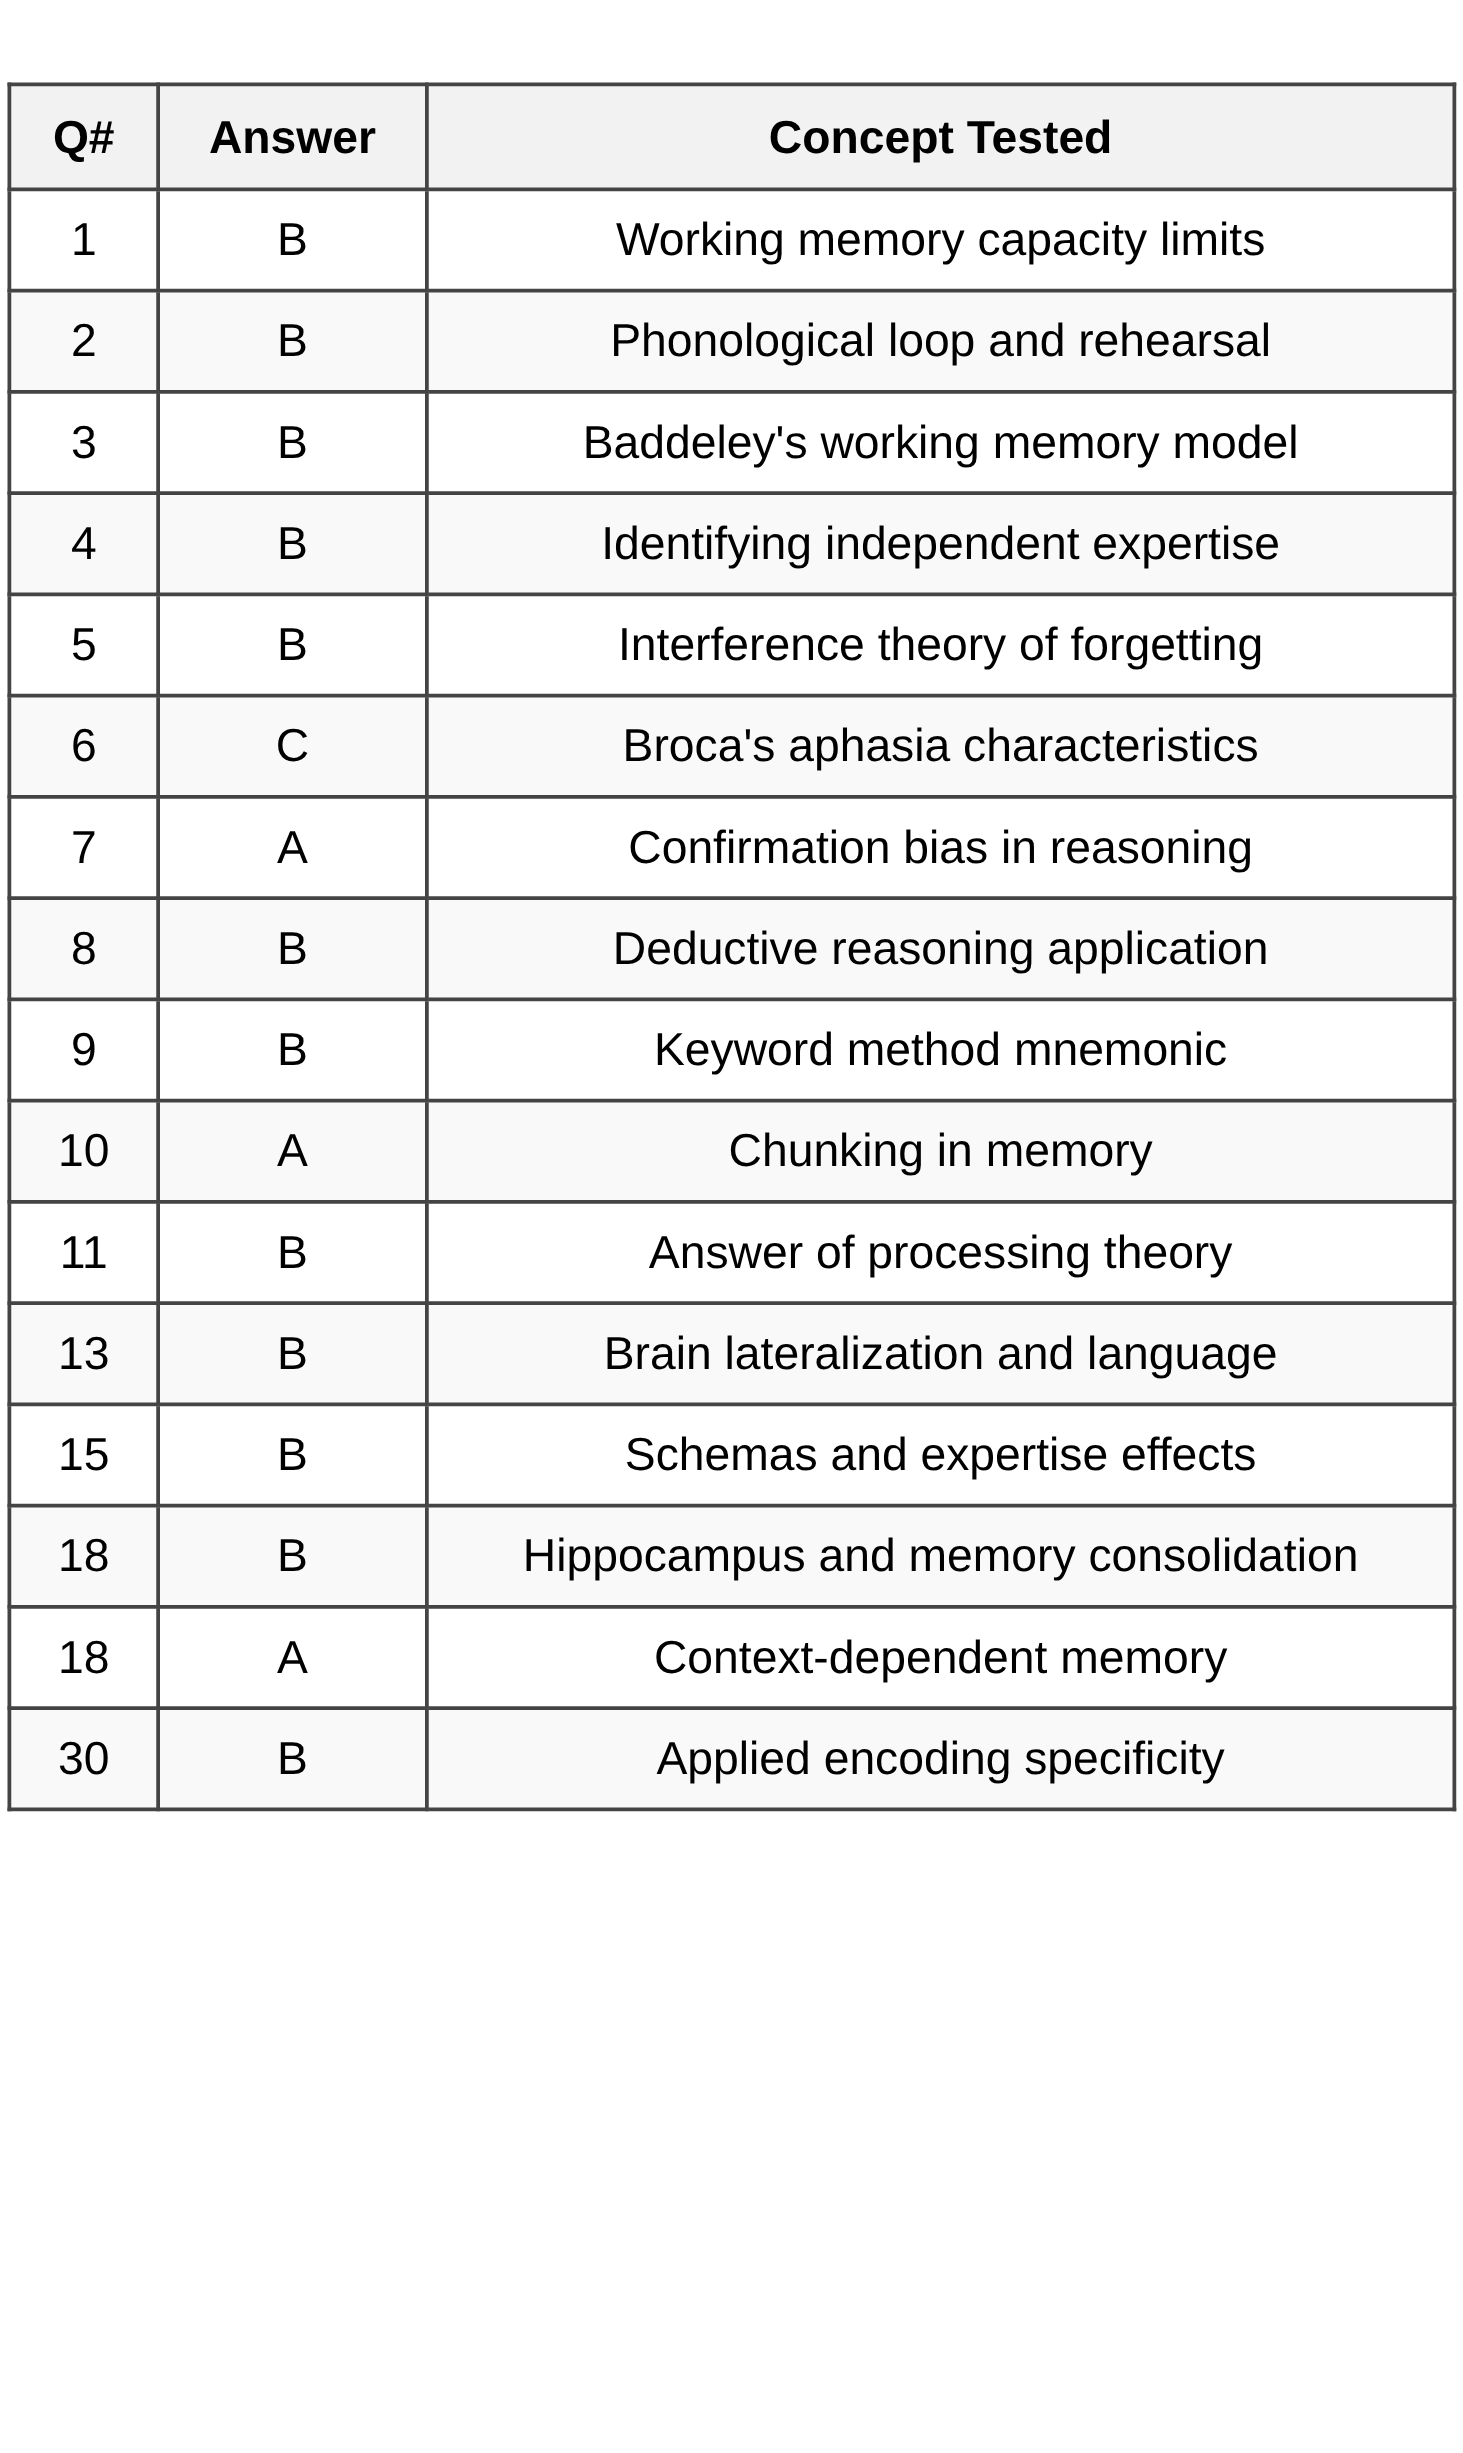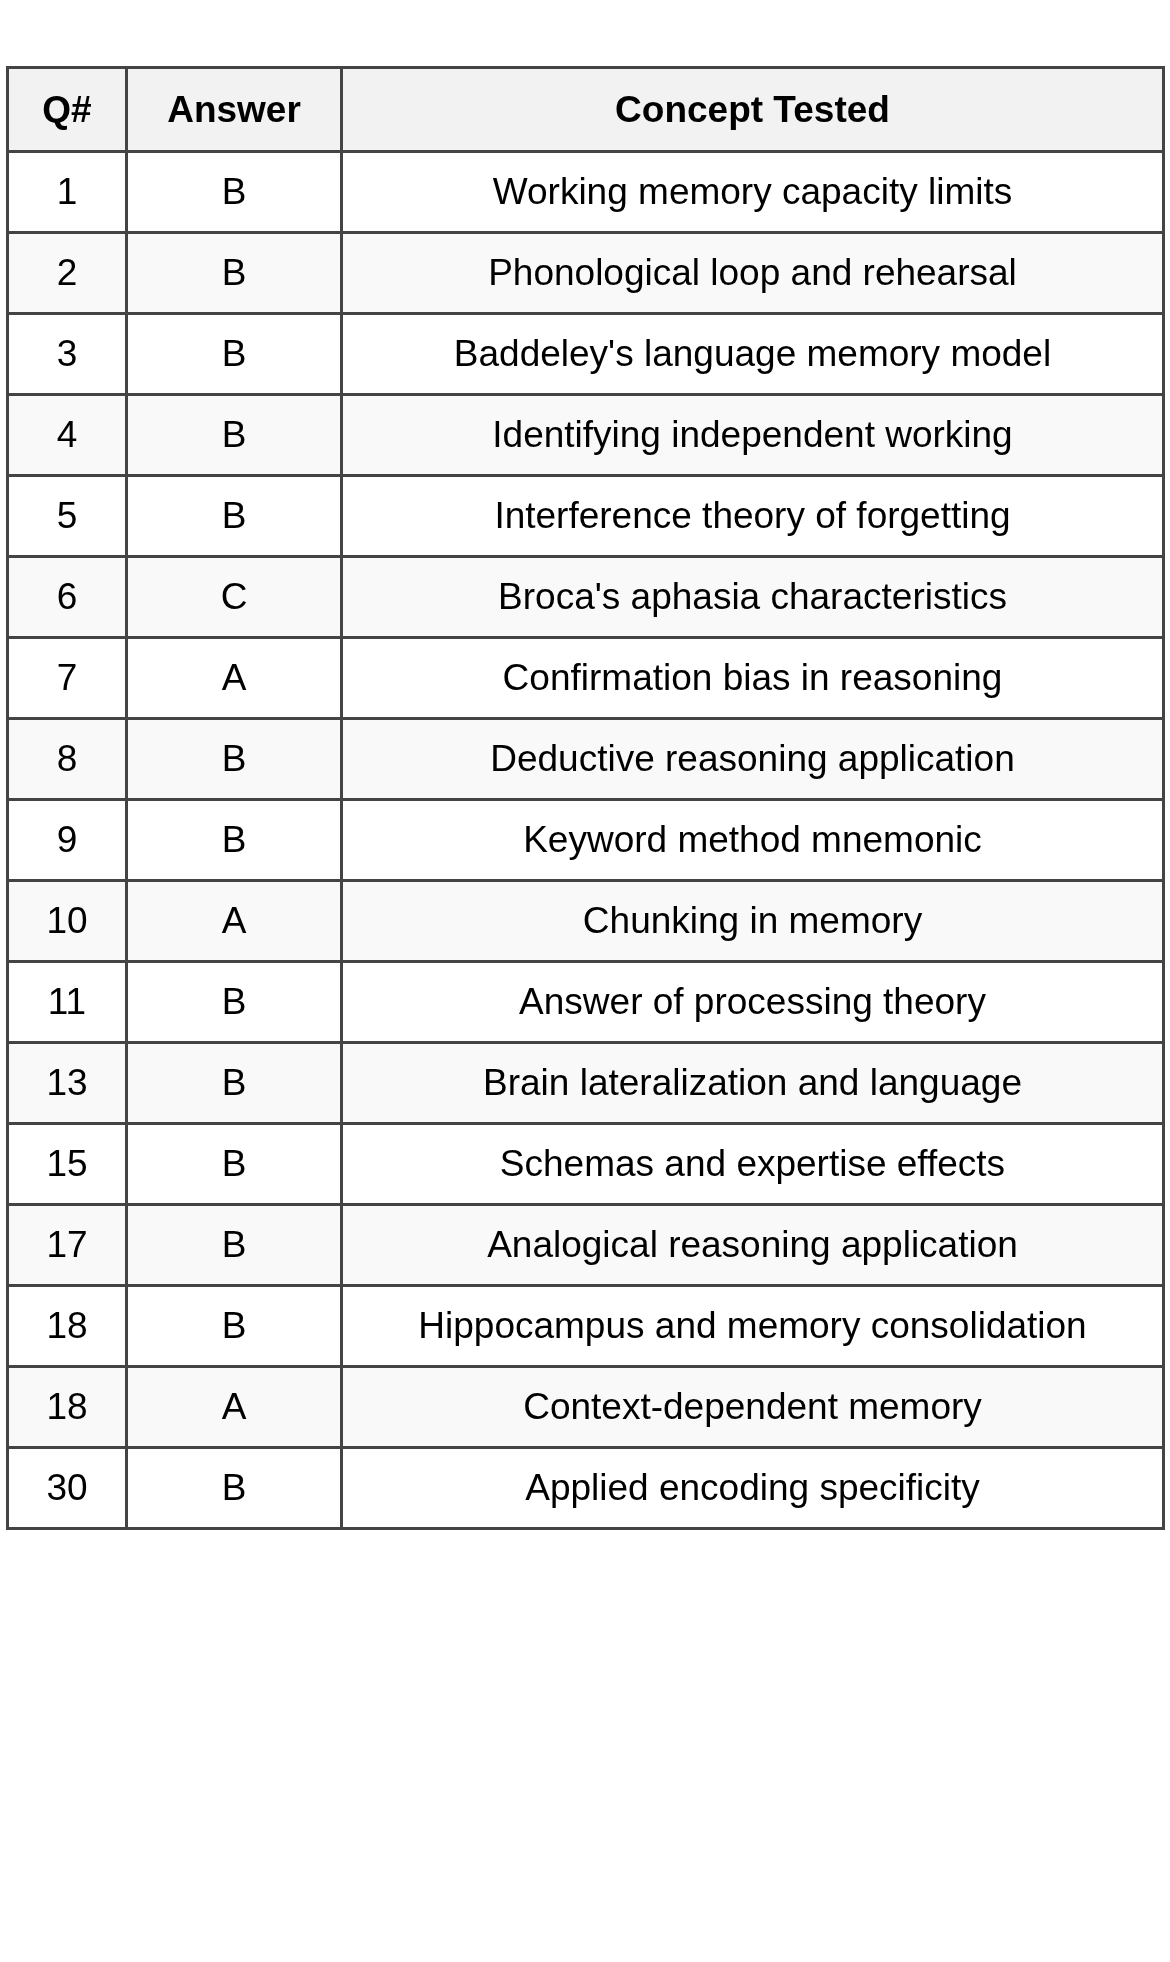--- a/index.html
+++ b/index.html
@@ -76,26 +76,26 @@
       <td>Working memory capacity limits</td>
     </tr>
     <tr>
       <td>2</td>
       <td>B</td>
       <td>Phonological loop and rehearsal</td>
     </tr>
     <tr>
       <td>3</td>
       <td>B</td>
-      <td>Baddeley's language memory model</td>
+      <td>Baddeley's working memory model</td>
     </tr>
     <tr>
       <td>4</td>
       <td>B</td>
-      <td>Identifying independent working</td>
+      <td>Identifying independent expertise</td>
     </tr>
     <tr>
       <td>5</td>
       <td>B</td>
       <td>Interference theory of forgetting</td>
     </tr>
     <tr>
       <td>6</td>
       <td>C</td>
       <td>Broca's aphasia characteristics</td>
@@ -129,25 +129,20 @@
       <td>13</td>
       <td>B</td>
       <td>Brain lateralization and language</td>
     </tr>
     <tr>
       <td>15</td>
       <td>B</td>
       <td>Schemas and expertise effects</td>
     </tr>
     <tr>
-      <td>17</td>
-      <td>B</td>
-      <td>Analogical reasoning application</td>
-    </tr>
-    <tr>
       <td>18</td>
       <td>B</td>
       <td>Hippocampus and memory consolidation</td>
     </tr>
     <tr>
       <td>18</td>
       <td>A</td>
       <td>Context-dependent memory</td>
     </tr>
     <tr>

